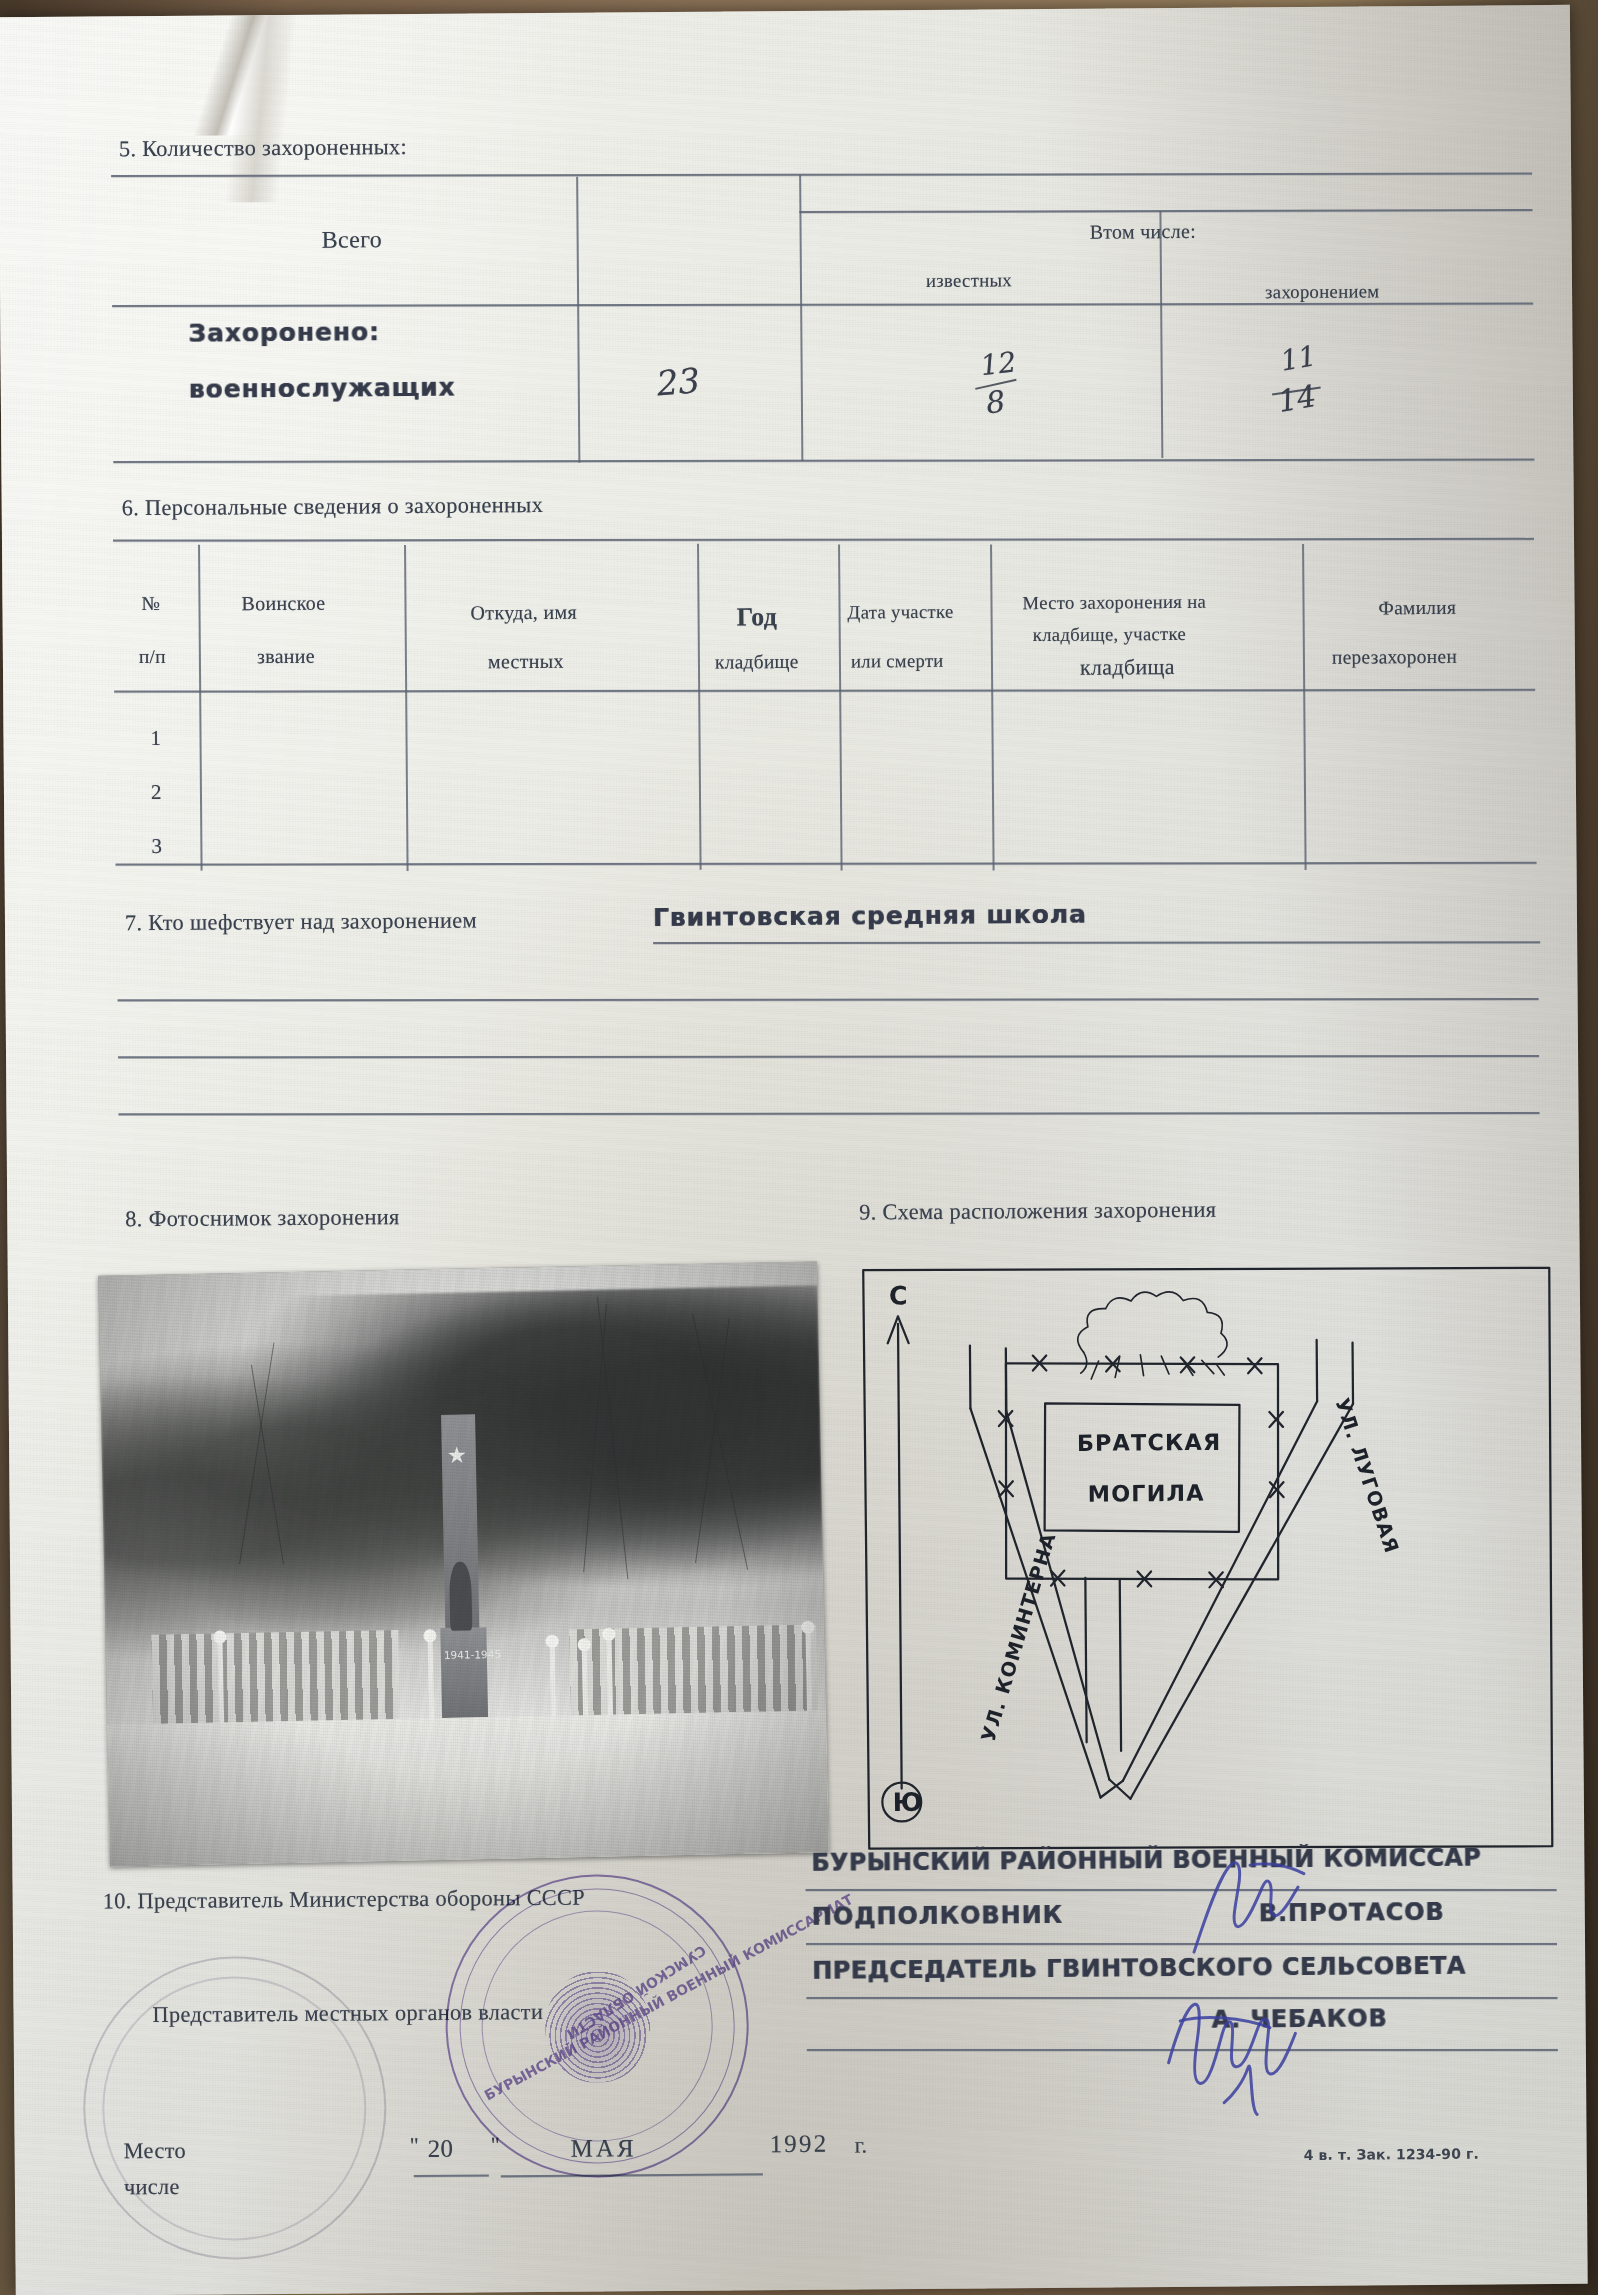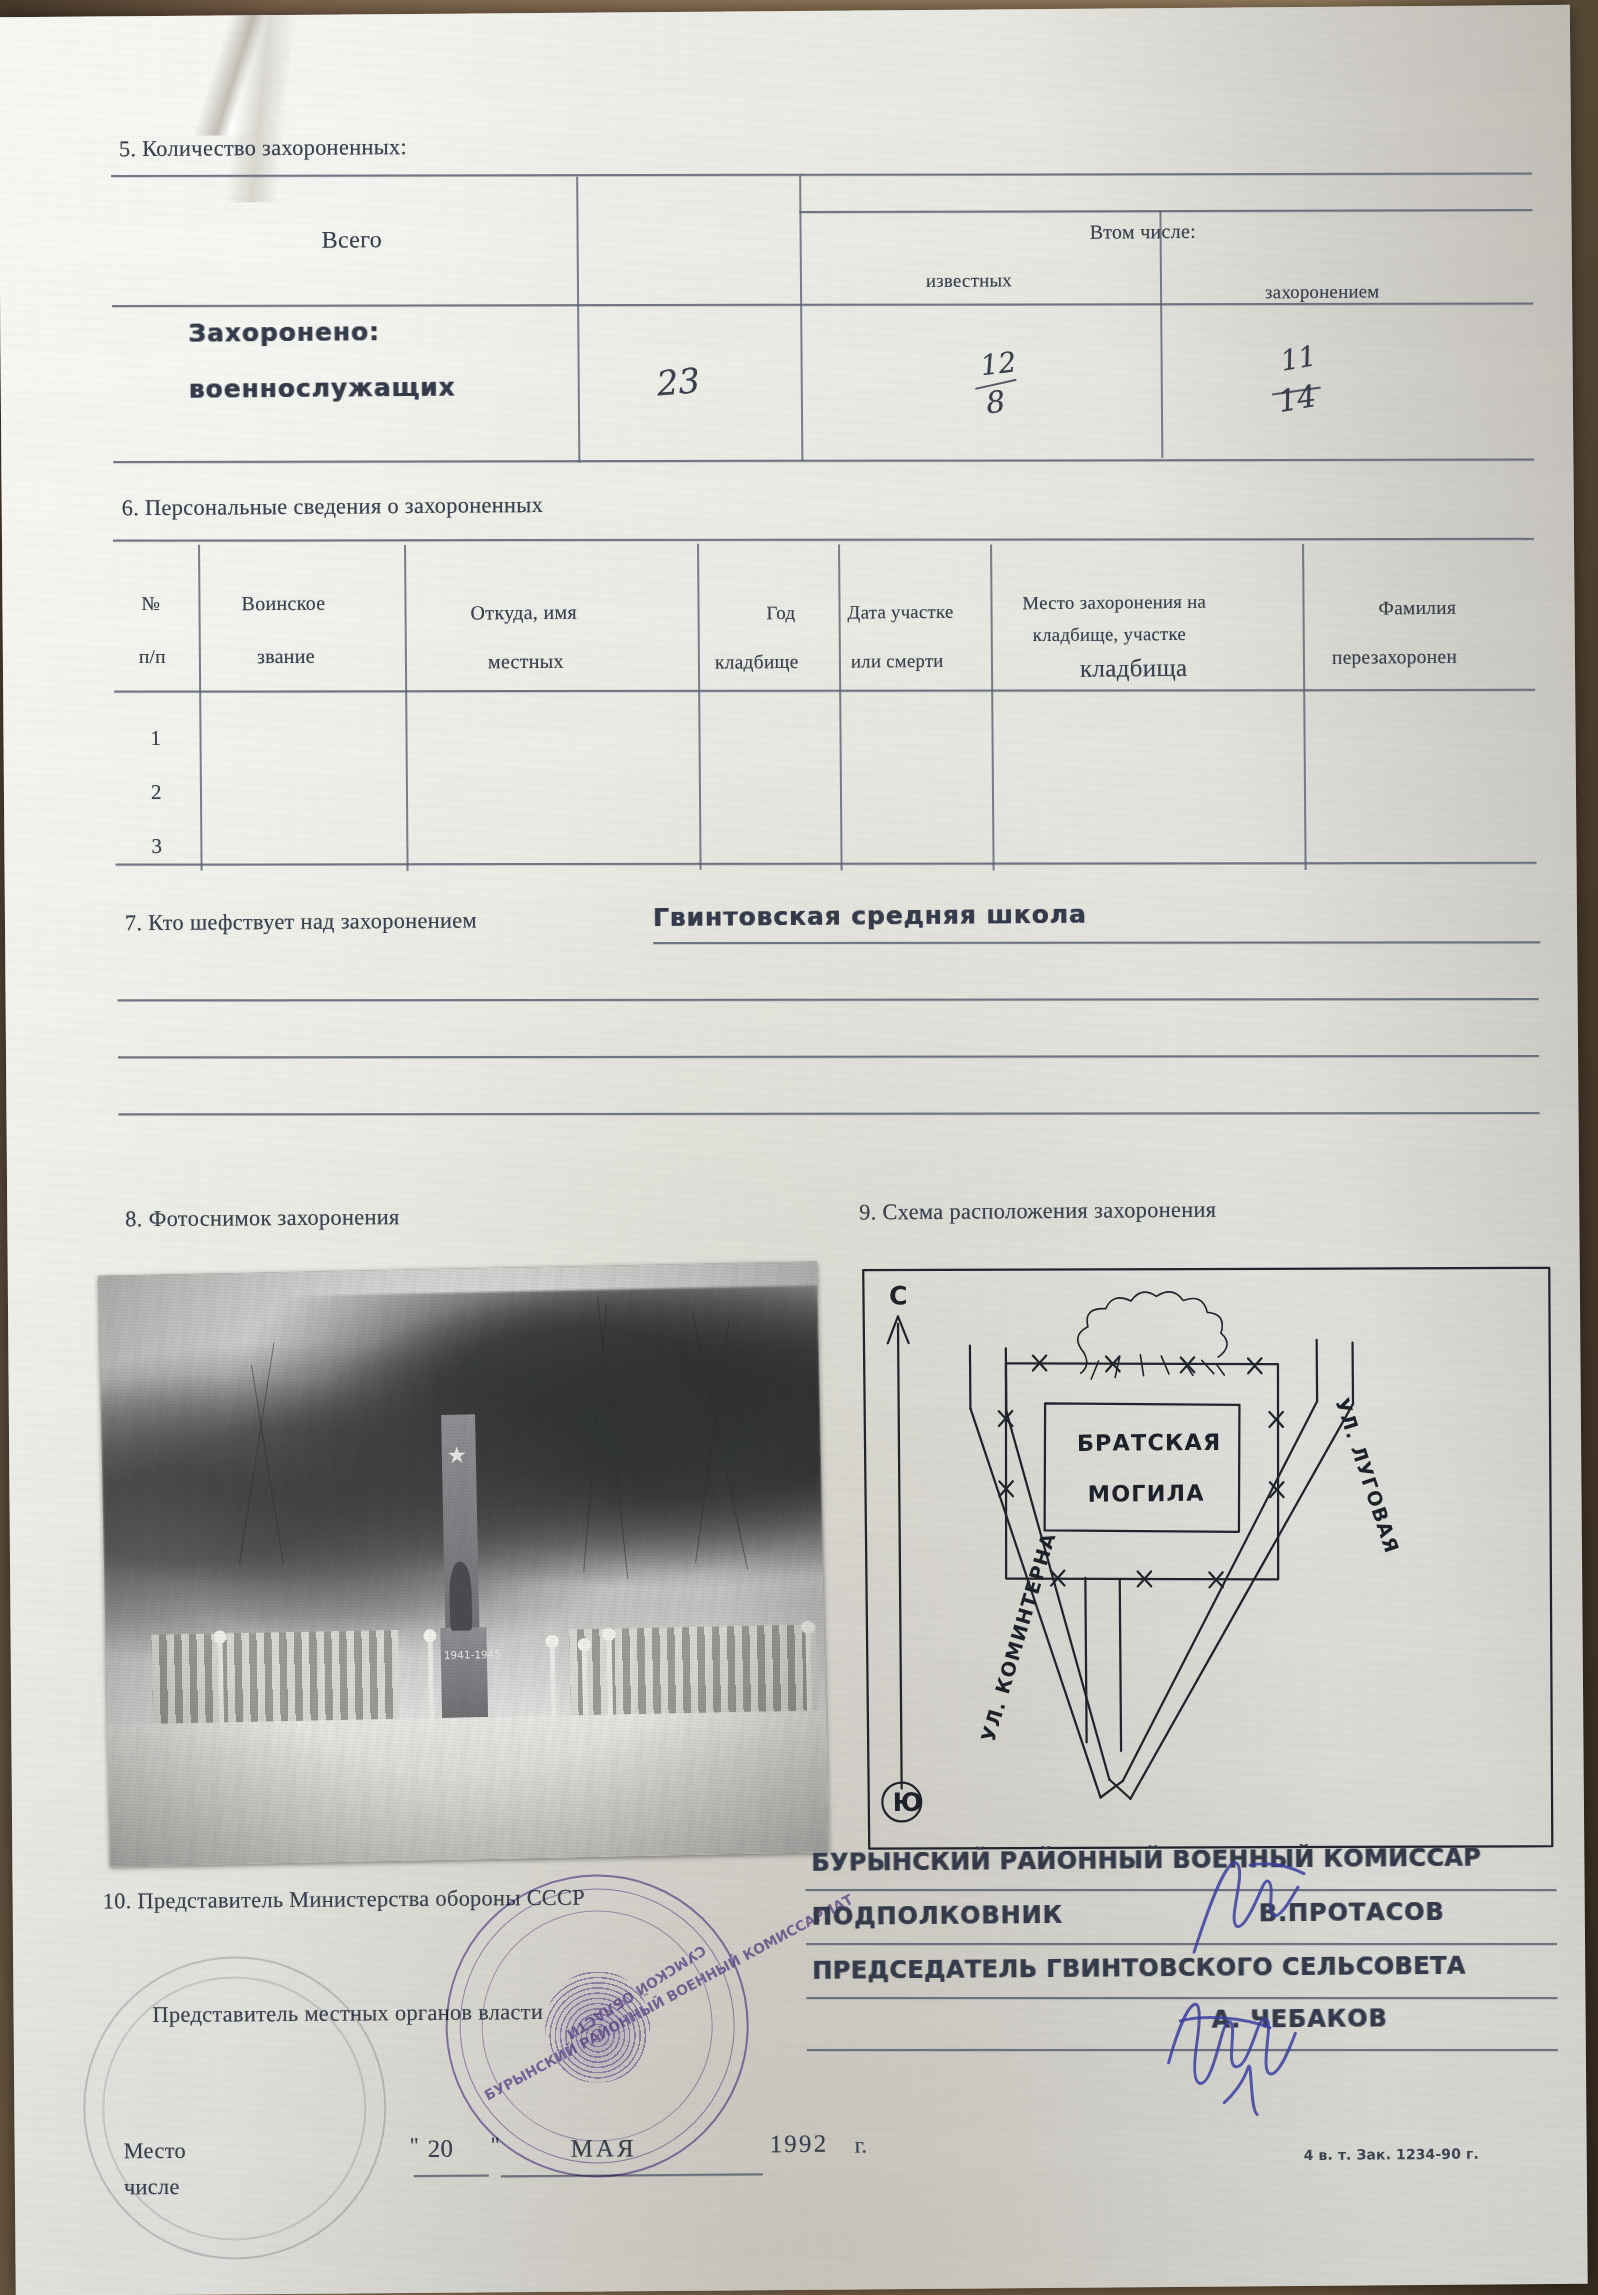--- a/index.html
+++ b/index.html
@@ -199,29 +199,29 @@
 
       <div class="lbl printed" style="left:139px;top:577px;font-size:19.4px;">№</div>
       <div class="lbl printed" style="left:136px;top:630px;font-size:19.4px;">п/п</div>
 
       <div class="lbl printed" style="left:239px;top:577px;font-size:20px;">Воинское</div>
       <div class="lbl printed" style="left:254px;top:630px;font-size:20px;">звание</div>
 
       <div class="lbl printed" style="left:468px;top:588px;font-size:20px;">Откуда, имя</div>
       <div class="lbl printed" style="left:485px;top:637px;font-size:20px;">местных</div>
 
-      <div class="lbl printed" style="left:764px;top:591px;font-size:19px;">Год</div>
+      <div class="lbl printed" style="left:734px;top:591px;font-size:26px;font-weight:bold;">Год</div>
       <div class="lbl printed" style="left:712px;top:640px;font-size:19.4px;">кладбище</div>
 
       <div class="lbl printed" style="left:845px;top:591px;font-size:18.7px;">Дата участке</div>
       <div class="lbl printed" style="left:848px;top:640px;font-size:18.7px;">или смерти</div>
 
       <div class="lbl printed" style="left:1020px;top:583px;font-size:18.7px;">Место захоронения на</div>
       <div class="lbl printed" style="left:1030px;top:615px;font-size:18.7px;">кладбище, участке</div>
-      <div class="lbl printed" style="left:1077px;top:646px;font-size:25px;text-align:right;">кладбища</div>
+      <div class="lbl printed" style="left:1077px;top:646px;font-size:22px;text-align:right;">кладбища</div>
 
       <div class="lbl printed" style="left:1376px;top:591px;font-size:19.4px;">Фамилия</div>
       <div class="lbl printed" style="left:1329px;top:640px;font-size:19.4px;">перезахоронен</div>
 
       <div class="lbl printed" style="left:147px;top:710px;font-size:21px;">1</div>
       <div class="lbl printed" style="left:147px;top:764px;font-size:21px;">2</div>
       <div class="lbl printed" style="left:147px;top:818px;font-size:21px;">3</div>
 
       <div class="lbl printed" style="left:120px;top:894px;font-size:22.4px;">7. Кто шефствует над захоронением</div>
       <div class="lbl typed" style="left:648px;top:891px;font-size:25px;">Гвинтовская средняя школа</div>

